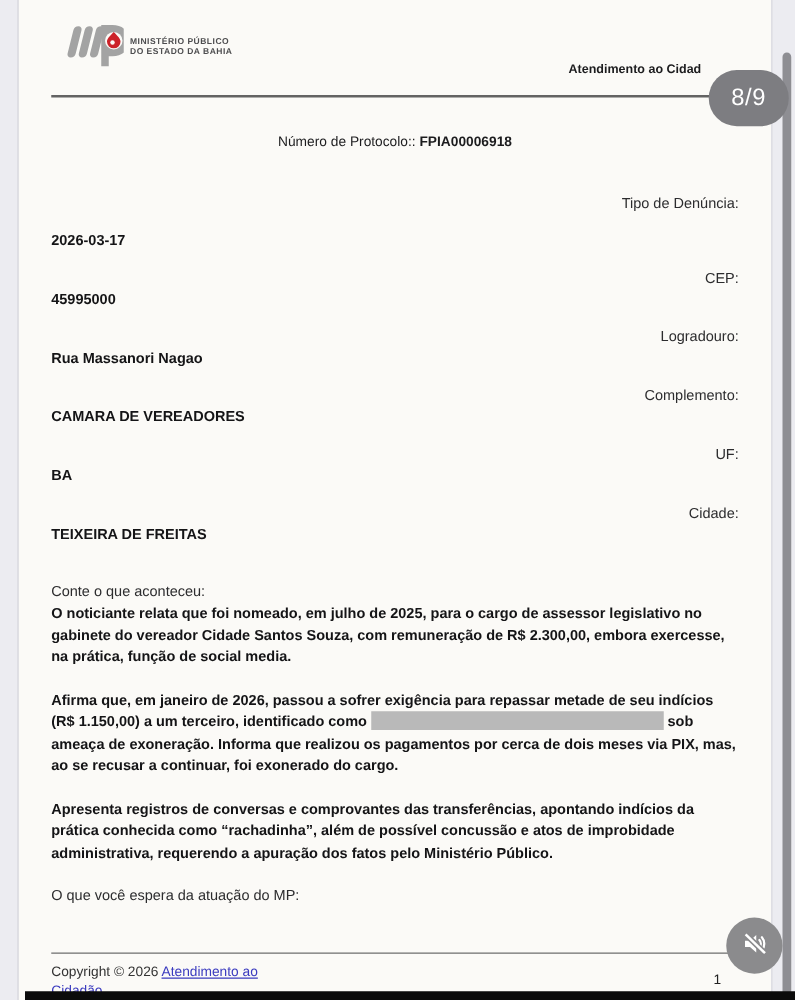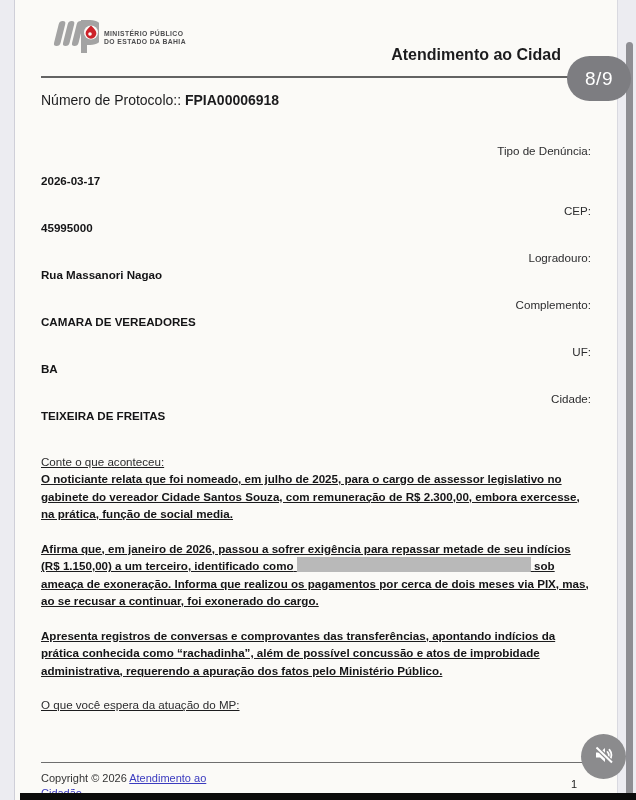--- a/index.html
+++ b/index.html
@@ -21,32 +21,32 @@
     background:#8b8b8d;display:flex;align-items:center;justify-content:center;z-index:7;border:none;padding:0;
   }
   .bottom-bar{position:absolute;left:20px;right:0;bottom:0;height:7px;background:#0b0b0b;z-index:8;}
 
   
   .page{position:absolute;left:15px;right:19px;top:0;bottom:0;background:#fbfaf7;padding:14px 26px 0 26px;box-sizing:border-box;}
 
   .doc-header{display:flex;align-items:center;justify-content:space-between;height:48px;}
   .logo{display:flex;align-items:center;gap:5px;}
   .logo-text{font-size:6.8px;font-weight:bold;color:#4d4d4f;letter-spacing:.4px;line-height:8.5px;}
-  .doc-title{font-size:16px;font-weight:bold;color:#1c1c1e;margin-right:30px;margin-top:34px;}
+  .doc-title{font-size:10px;font-weight:bold;color:#1c1c1e;margin-right:30px;margin-top:34px;}
 
   .rule{height:1.5px;background:#636363;border:none;margin:14px 0 0 0;}
-  .protocol{margin-top:14px;font-size:14px;}
+  .protocol{margin-top:30px;font-size:11px;text-align:center;}
   .protocol b{font-weight:bold;}
 
   .fields{margin-top:34px;}
   .field{margin-bottom:13px;}
   .field-label{font-size:11.6px;color:#2c2c2e;line-height:17px;text-align:right;}
   .field-value{font-size:11.6px;font-weight:bold;color:#141416;line-height:17px;}
 
-  .narrative{margin-top:29px;text-decoration:underline;}
+  .narrative{margin-top:29px;}
   .question{font-size:11.6px;color:#2c2c2e;line-height:17.5px;margin:0;}
   .para{font-size:11.6px;font-weight:bold;color:#141416;line-height:17.5px;margin:0 0 17px 0;max-width:568px;}
   .para:first-of-type{margin-top:0;}
   .redaction{display:inline-block;width:234px;height:15px;background:#b9b9b9;vertical-align:text-bottom;}
   .question2{margin-top:0;}
 
   .doc-footer-rule{position:absolute;left:26px;right:14px;bottom:37px;height:1.5px;background:#6e6e6e;}
   .copyright{position:absolute;left:26px;bottom:-1px;width:200px;font-size:11px;color:#333;line-height:15px;}
   .copyright a{color:#3b3bbf;text-decoration:underline;}
   .page-number{position:absolute;right:40px;bottom:10px;font-size:11px;color:#222;}

